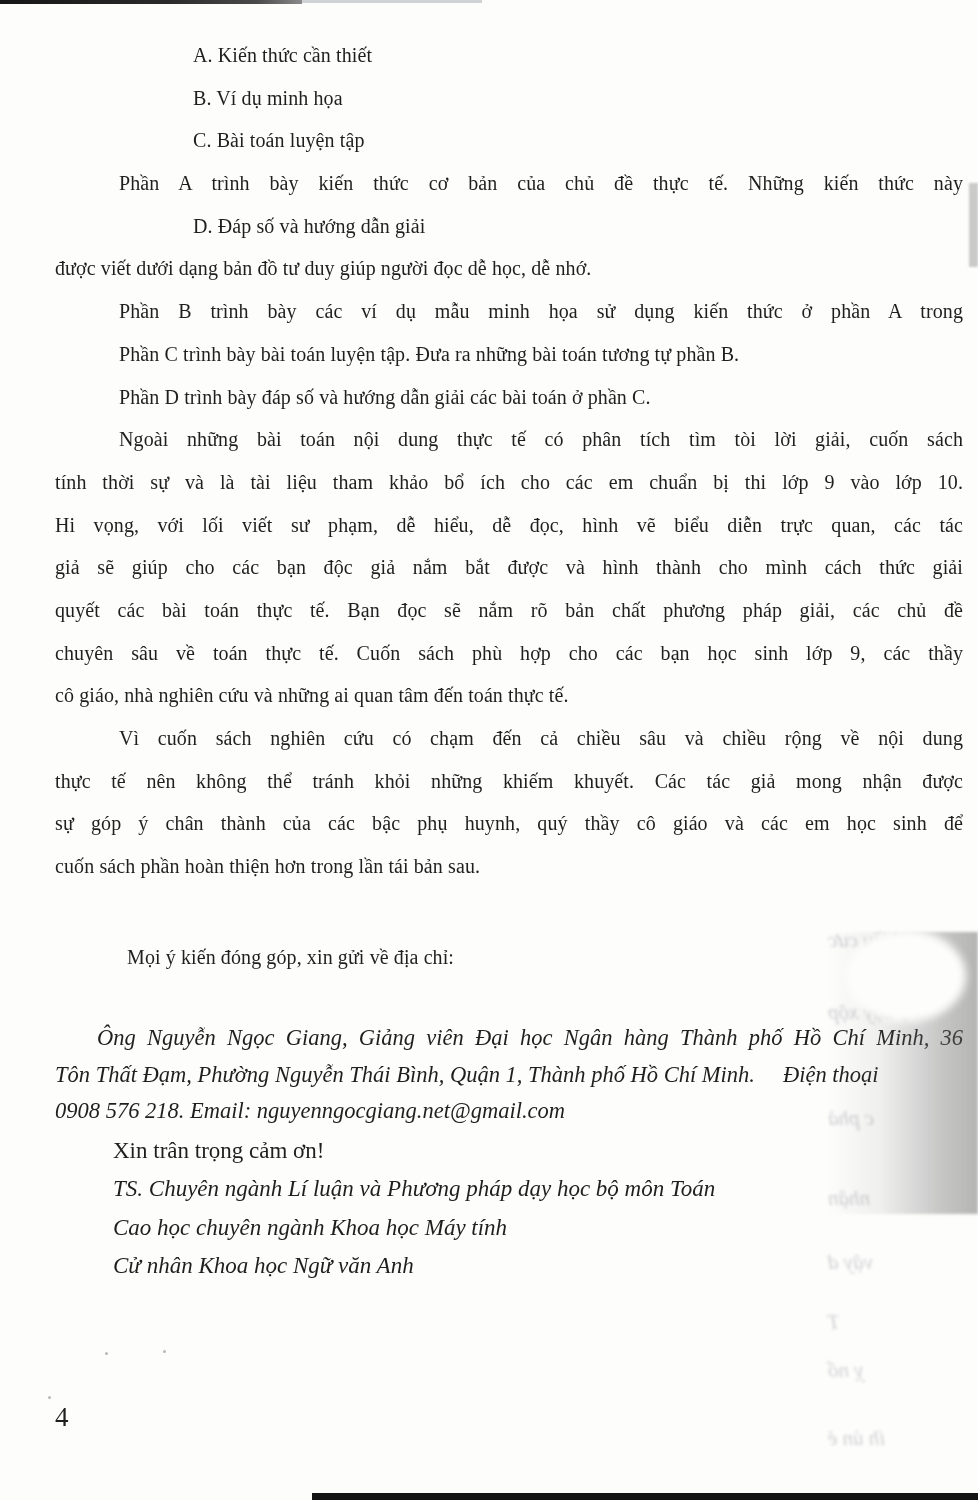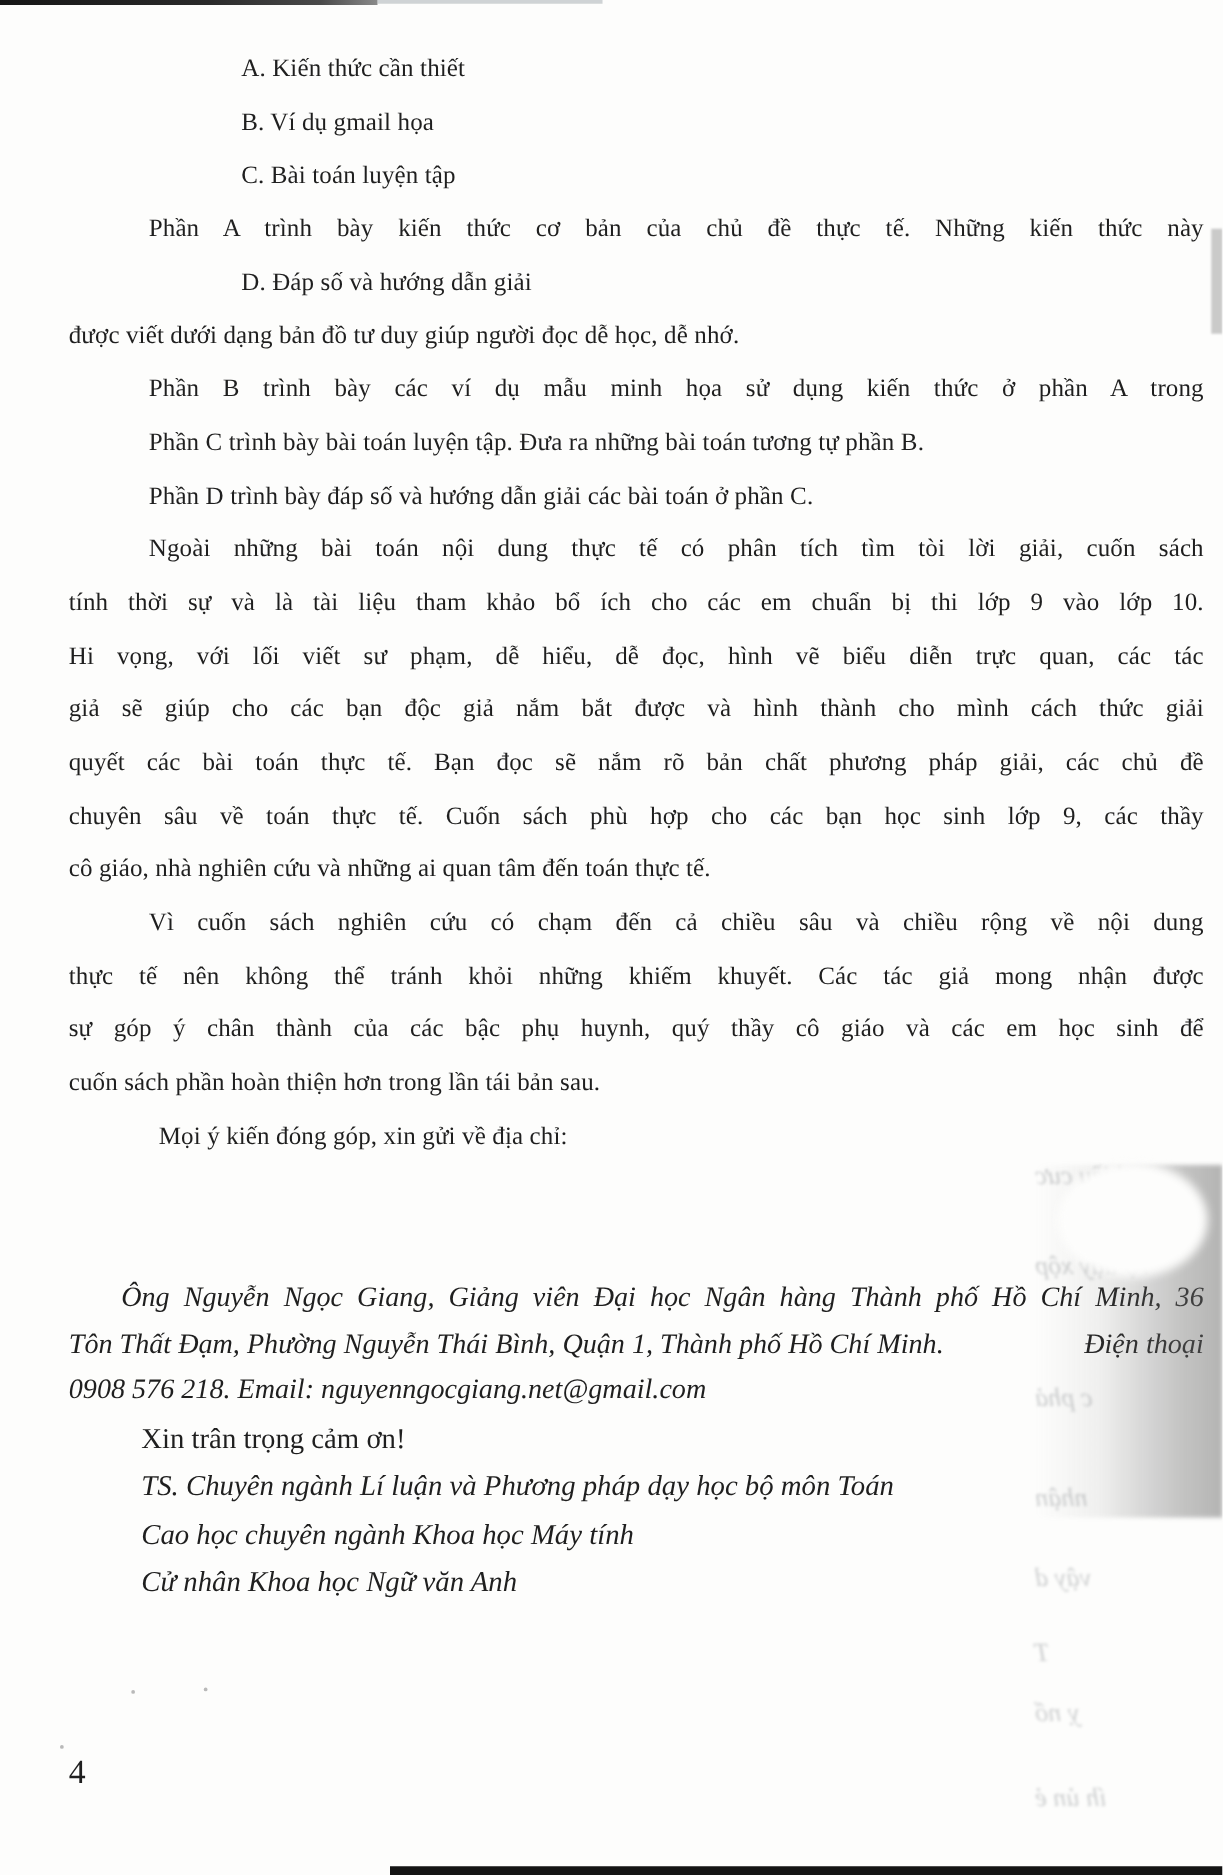--- a/index.html
+++ b/index.html
@@ -13,27 +13,27 @@
   
   .topbar{position:absolute;left:0;top:0;width:302px;height:4px;
     background:linear-gradient(to right,#161616 0%,#2a2a2a 55%,#4a4a4a 85%,#8a8a8a 100%);}
   .topbar2{position:absolute;left:302px;top:0;width:180px;height:3px;background:#aab0b4;opacity:.55;}
   .bottombar{position:absolute;left:312px;top:1493px;width:666px;height:7px;background:#141414;}
   
   .col{position:absolute;left:55px;top:34px;width:908px;font-size:20px;line-height:42.7px;letter-spacing:.1px;}
   .ln{height:42.7px;white-space:nowrap;}
   .j{white-space:normal;text-align:justify;text-align-last:justify;}
   .ind{padding-left:64px;}
-  .ind2{padding-left:72px;}
+  .ind2{padding-left:72px;margin-top:48px;}
   .toc{padding-left:138px;}
   
   .contact{position:absolute;left:55px;top:1020px;width:908px;
     font-style:italic;font-size:22.5px;line-height:36.5px;}
   .contact .c1{padding-left:42px;text-align:justify;text-align-last:justify;}
-  .contact .c2{display:flex;justify-content:space-between;gap:28px;}
+  .contact .c2{display:flex;justify-content:flex-start;gap:28px;}
   
   .sig{position:absolute;left:113px;top:1132px;width:860px;font-size:23px;line-height:38.3px;}
   .sig .it{font-style:italic;}
   .sig .name{font-weight:bold;margin-left:8px;letter-spacing:.3px;}
   .pagenum{position:absolute;left:55px;top:1402px;font-size:27px;}
   
   .smudge{position:absolute;left:828px;top:932px;width:150px;height:282px;z-index:5;pointer-events:none;
     background:linear-gradient(to right,rgba(120,120,120,0) 0%,rgba(120,120,120,.10) 35%,rgba(110,110,110,.40) 78%,rgba(100,100,100,.48) 100%);
     filter:blur(1.5px);border-radius:8px 0 0 8px;}
   .blob{position:absolute;left:846px;top:930px;width:120px;height:92px;background:#fdfdfc;border-radius:50%;
@@ -59,21 +59,21 @@
   <div class="bleed" style="top:1000px">rợ uậy xộp</div>
   <div class="bleed" style="top:1106px">c phả</div>
   <div class="bleed" style="top:1186px">nhận</div>
   <div class="bleed" style="top:1250px">vậy d</div>
   <div class="bleed" style="top:1310px">T</div>
   <div class="bleed" style="top:1358px">ỵ nổ</div>
   <div class="bleed" style="top:1426px">íh ủn ẻ</div>
 
   <div class="col">
     <div class="ln toc">A. Kiến thức cần thiết</div>
-    <div class="ln toc">B. Ví dụ gmail họa</div>
+    <div class="ln toc">B. Ví dụ minh họa</div>
     <div class="ln toc">C. Bài toán luyện tập</div>
     <div class="ln ind j">Phần A trình bày kiến thức cơ bản của chủ đề thực tế. Những kiến thức này</div>
 
     <div class="ln toc">D. Đáp số và hướng dẫn giải</div>
     <div class="ln">được viết dưới dạng bản đồ tư duy giúp người đọc dễ học, dễ nhớ.</div>
     <div class="ln ind j">Phần B trình bày các ví dụ mẫu minh họa sử dụng kiến thức ở phần A trong</div>
     <div class="ln ind">Phần C trình bày bài toán luyện tập. Đưa ra những bài toán tương tự phần B.</div>
     <div class="ln ind">Phần D trình bày đáp số và hướng dẫn giải các bài toán ở phần C.</div>
     <div class="ln ind j">Ngoài những bài toán nội dung thực tế có phân tích tìm tòi lời giải, cuốn sách</div>
     <div class="ln j">tính thời sự và là tài liệu tham khảo bổ ích cho các em chuẩn bị thi lớp 9 vào lớp 10.</div>

